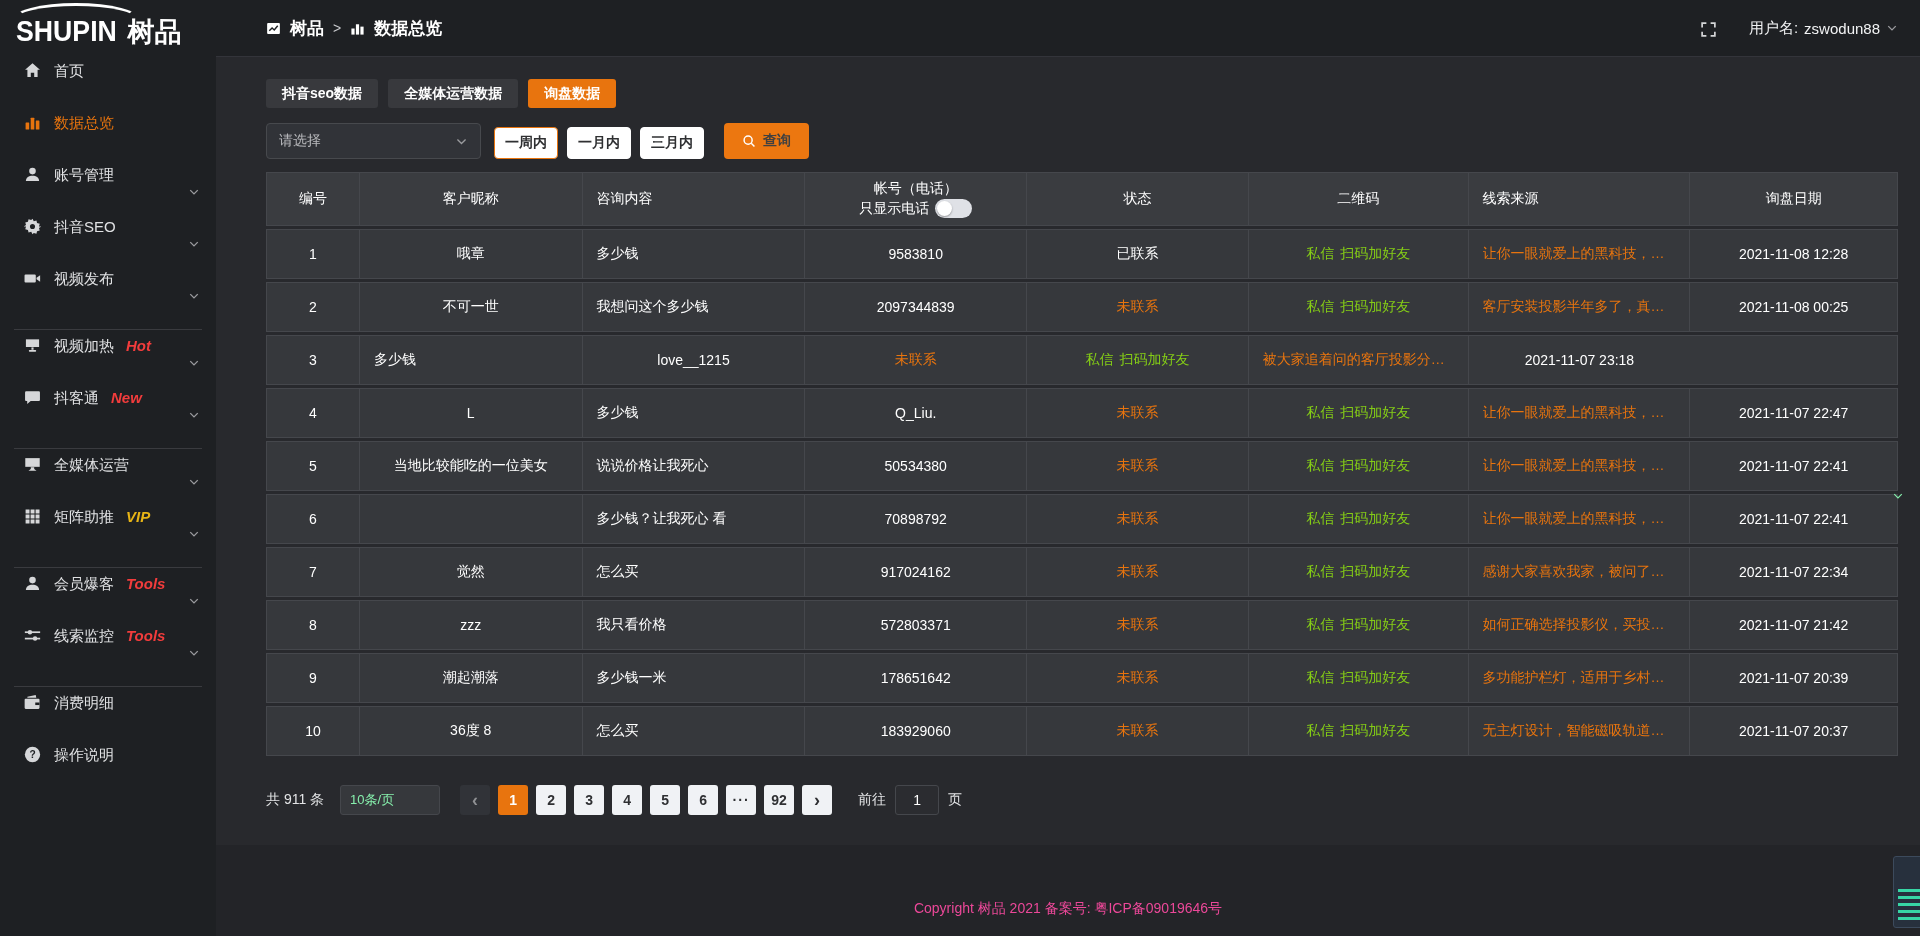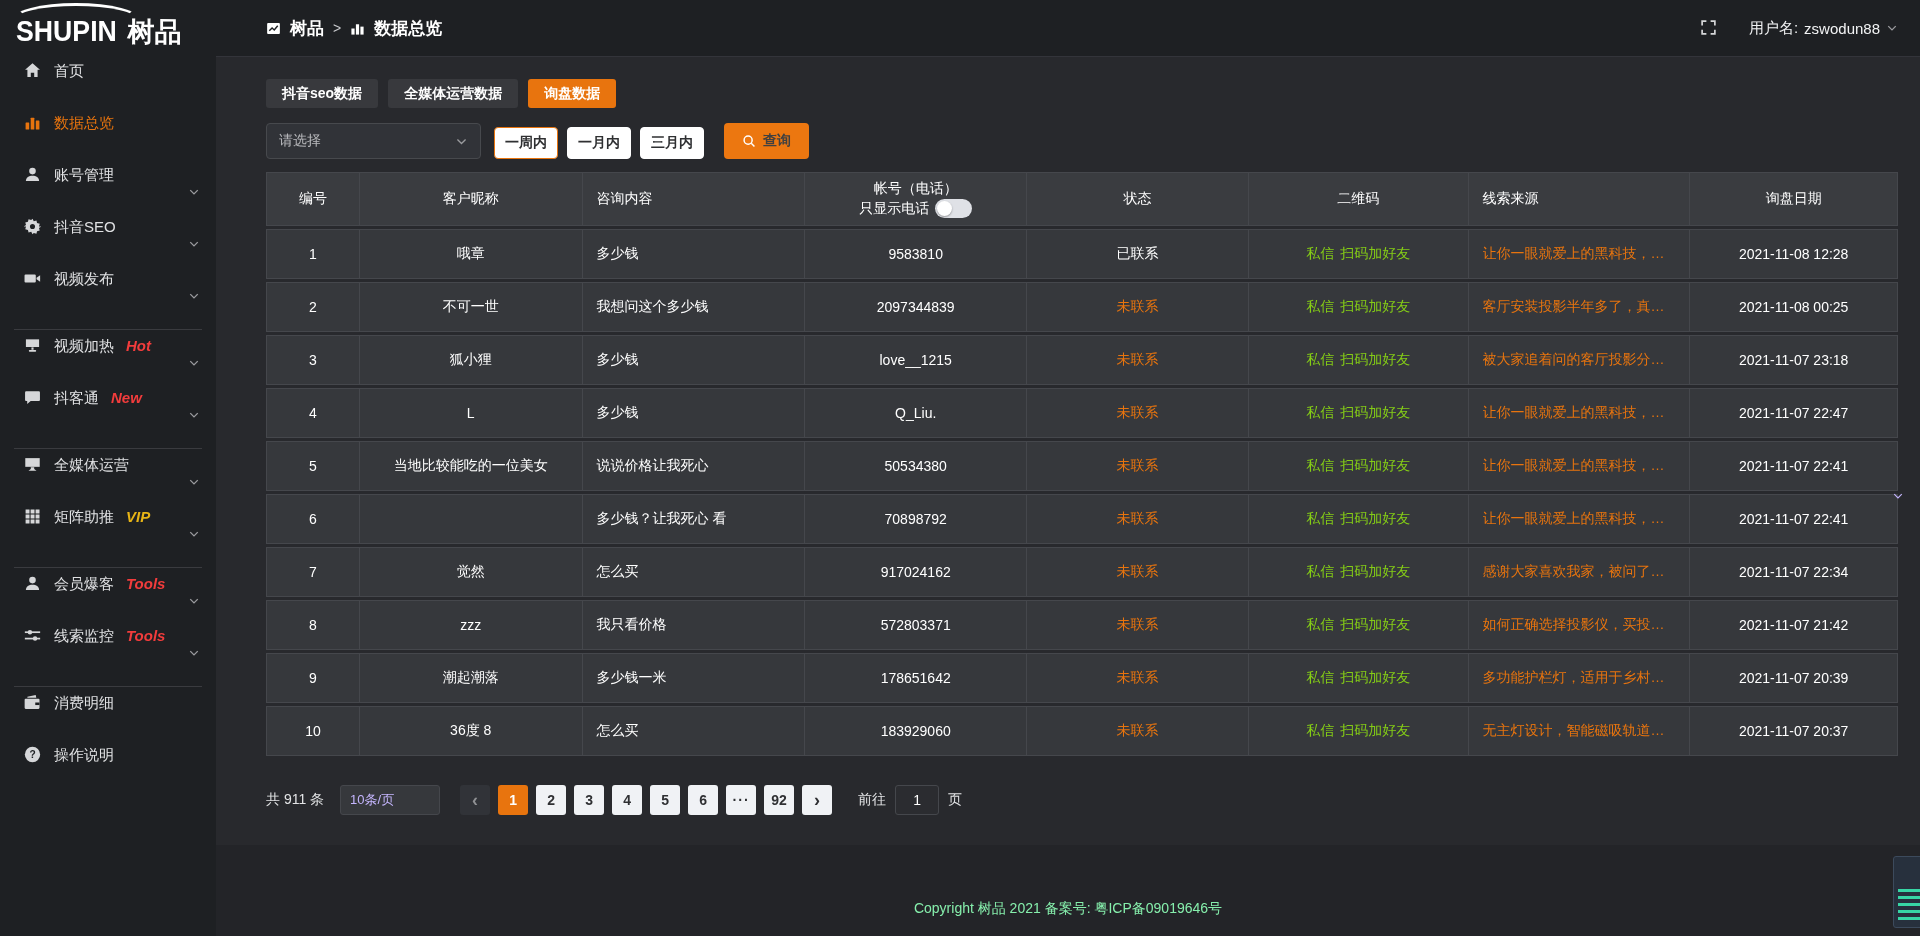--- a/index.html
+++ b/index.html
@@ -31,21 +31,21 @@
   .menu-badge { font-size:15px; font-weight:bold; font-style:italic; margin-left:12px; }
   .menu-badge.red { color:#f23c3c; }
   .menu-badge.gold { color:#e7b416; }
   .menu-chevron { position:absolute; right:16px; top:50%; transform:translateY(-50%); color:#9a9b9e; display:flex; }
   .menu-divider { height:1px; background:#3a3b3f; margin:7px 14px; }
 
   
   .crumbs { display:flex; align-items:center; gap:9px; font-size:17px; font-weight:bold; color:#fff; }
   .crumb-ic { display:flex; color:#fff; }
   .crumb-sep { color:#c9cacd; font-size:14px; font-weight:normal; }
-  .top-right { display:flex; align-items:flex-start; gap:32px; }
+  .top-right { display:flex; align-items:flex-end; gap:32px; }
   .fs-icon { color:#d5d6d8; display:flex; cursor:pointer; }
   .user-box { display:flex; align-items:center; gap:6px; font-size:15px; color:#f2f3f4; cursor:pointer; }
   .user-box .menu-chevron { position:static; transform:none; }
 
   
   .tabs { display:flex; gap:10px; margin:10px 0 0 0; }
   .tab-btn { height:29px; padding:0 16px; border:none; border-radius:3px; background:#38393d;
              color:#fff; font-size:14px; font-weight:bold; cursor:pointer; font-family:inherit; }
   .tab-btn.active { background:#e8740e; }
 
@@ -82,34 +82,34 @@
   .status.ok { color:#fff; }
   .qr-link { color:#84cc16; cursor:pointer; }
   .qr-cell { gap:6px; }
   .src-link { color:#e8740e; cursor:pointer; overflow:hidden; text-overflow:ellipsis; }
 
   
   .pager { display:flex; align-items:center; margin-top:29px; font-size:14px; color:#e3e4e6; }
   .pg-total { margin-right:16px; }
   .pg-size { width:100px; height:30px; background:#36383c; border:1px solid #45474c; border-radius:3px;
              display:flex; align-items:center; justify-content:space-between; padding:0 9px; cursor:pointer; margin-right:20px; }
-  .pg-size span { font-size:13px; color:#c4b5fd; }
+  .pg-size span { font-size:13px; color:#86efac; }
   .pg-btns { display:flex; align-items:center; gap:8px; }
   .pg-btn { min-width:30px; height:30px; border:none; border-radius:3px; background:#f0f2f5; color:#2f3033;
             font-size:14px; font-weight:bold; cursor:pointer; display:flex; align-items:center; justify-content:center; font-family:inherit; }
   .pg-btn.active { background:#e8740e; color:#fff; }
   .pg-btn.more { letter-spacing:1px; }
   .pg-btn.prev { background:#313338; color:#8f9093; }
   .pg-arrow { font-size:18px; line-height:1; font-weight:bold; }
   .pg-goto { display:flex; align-items:center; gap:9px; margin-left:26px; }
   .goto-input { width:44px; height:30px; background:#2b2c30; border:1px solid #45474c; border-radius:3px;
                 color:#fff; text-align:center; font-size:14px; font-family:inherit; }
 
   
-  .footer { position:absolute; left:0; right:0; bottom:18px; text-align:center; font-size:14px; color:#86efac; }
+  .footer { position:absolute; left:0; right:0; bottom:18px; text-align:center; font-size:14px; color:#ec4899; }
 
   
   .float-widget { position:fixed; right:-7px; bottom:8px; width:34px; height:72px; background:#27303d;
                   border:1px solid #3c4a5c; border-radius:3px; overflow:hidden; z-index:9; }
   .float-widget .stripes { position:absolute; left:4px; right:4px; bottom:4px; height:34px;
         background:repeating-linear-gradient(180deg,#37d6a5 0 3px,#27303d 3px 7px); }
   svg { display:block; }
 </style>
 </head>
 <body>
@@ -502,21 +502,20 @@
               <span class="qr-link">扫码加好友</span>
             </div>
             <div class="t-cell al">
               <span class="src-link">客厅安装投影半年多了，真实...</span>
             </div>
             <div class="t-cell">2021-11-08 00:25</div>
           </div>
 
           <div class="t-row">
             <div class="t-cell">3</div>
-            <div class="t-cell">狐小狸</div>
             <div class="t-cell al">多少钱</div>
             <div class="t-cell">love__1215</div>
             <div class="t-cell">
               <span class="status warn">未联系</span>
             </div>
             <div class="t-cell qr-cell">
               <span class="qr-link">私信</span>
               <span class="qr-link">扫码加好友</span>
             </div>
             <div class="t-cell al">

